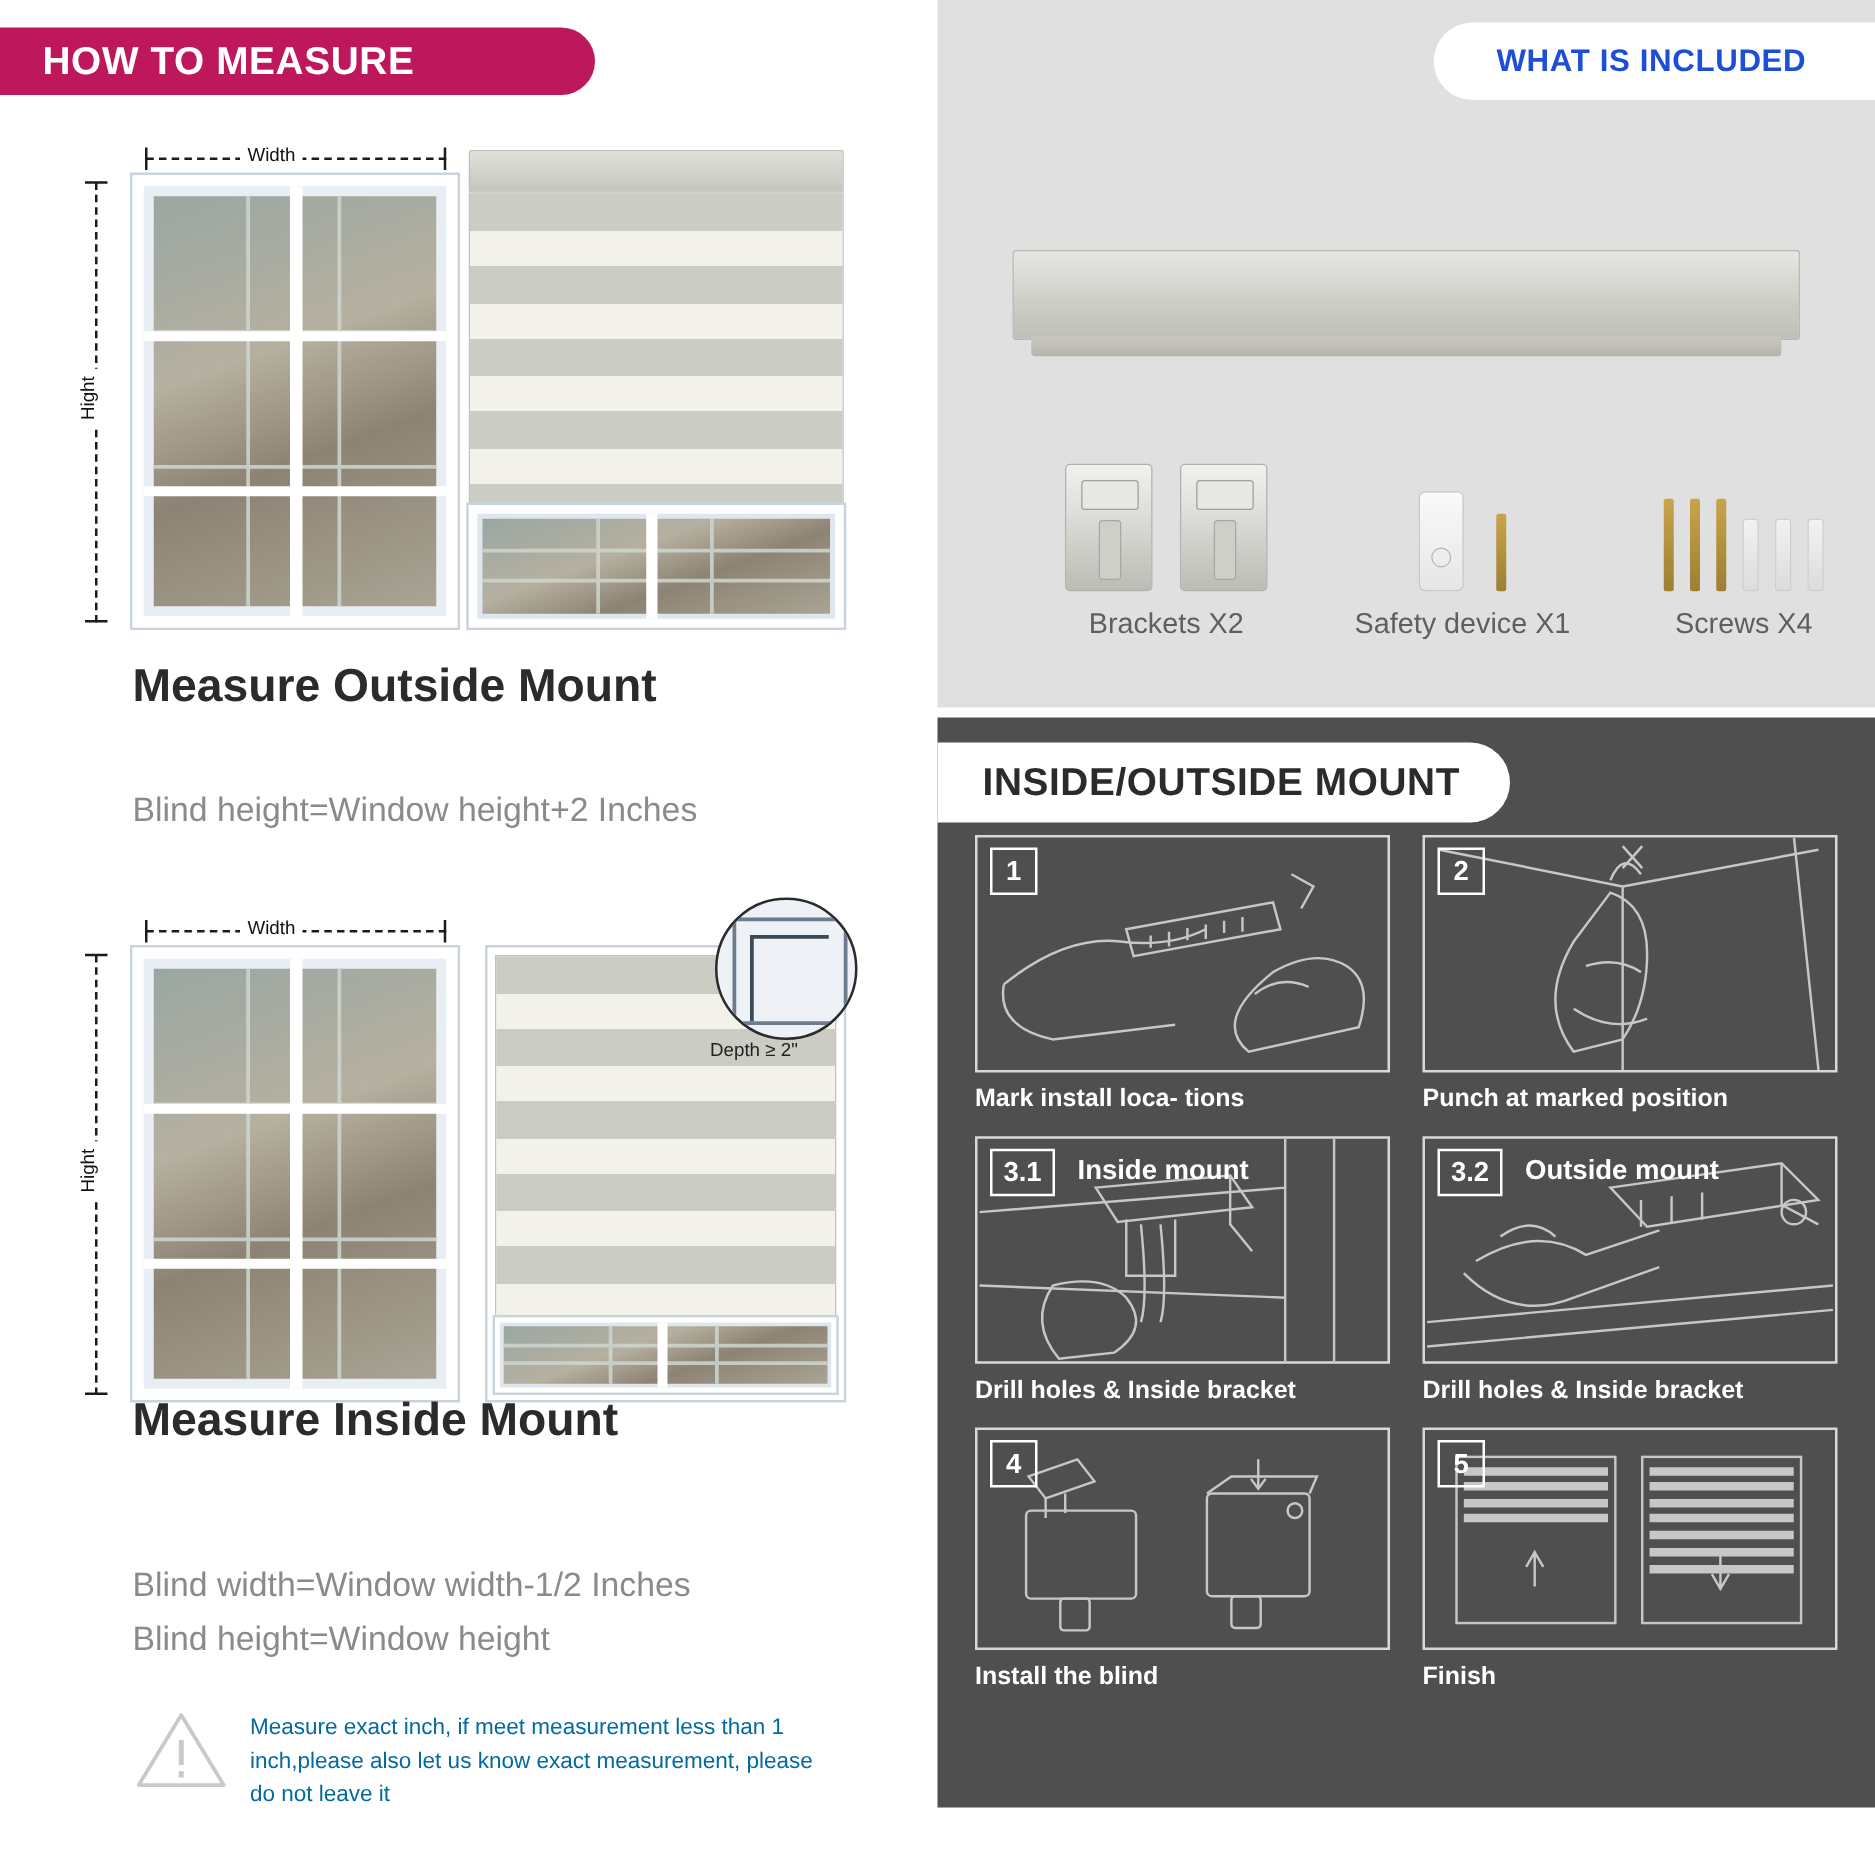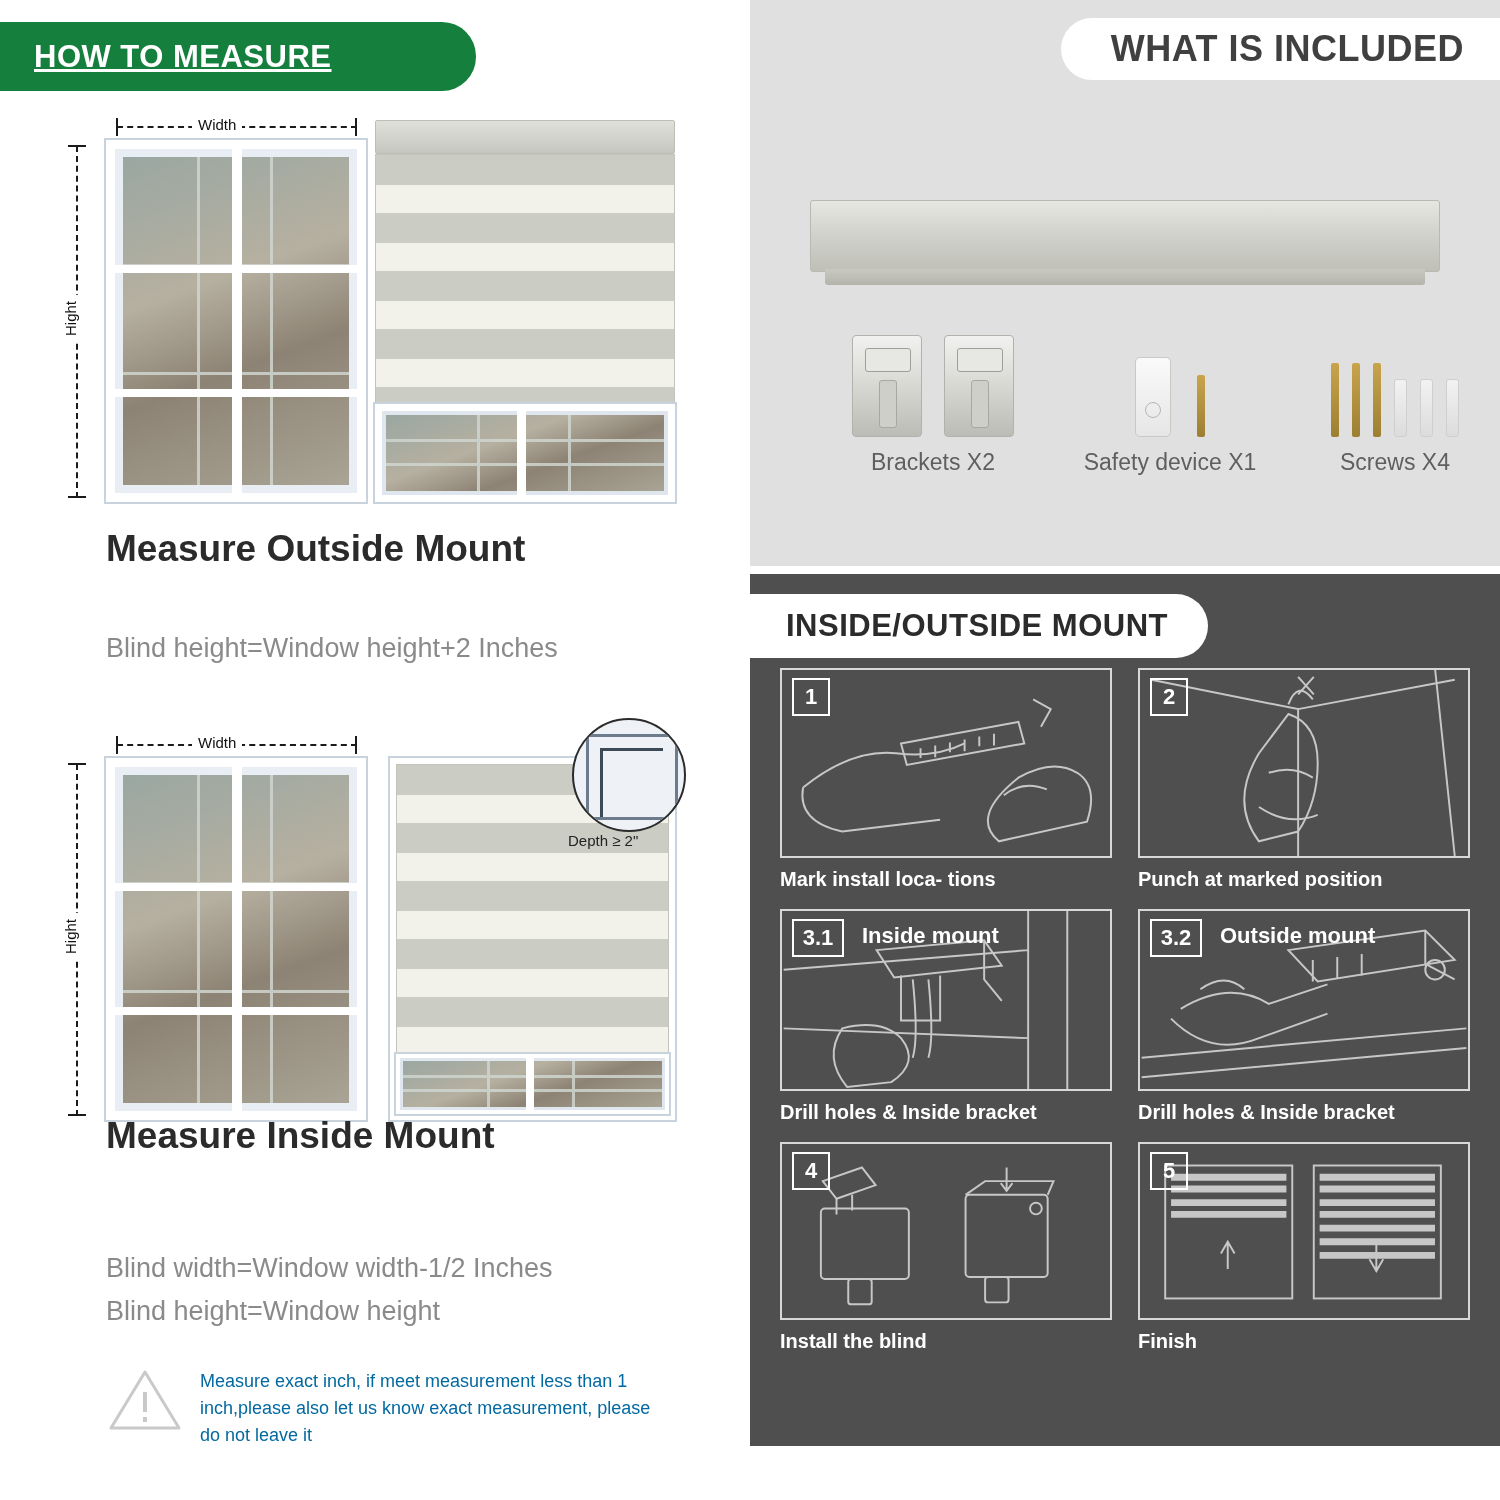--- a/index.html
+++ b/index.html
@@ -9,24 +9,24 @@
     font-family:"Liberation Sans", sans-serif;
     overflow:hidden;
   }
   .page{position:relative;width:1500px;height:1500px;}
 
   
   .left{position:absolute;left:0;top:0;width:742px;height:1500px;background:#fff;}
 
   .badge{
     display:flex;align-items:center;
-    height:69px;border-radius:0 34px 34px 0;
-    background:#15803d;color:#fff;
+    height:54px;border-radius:0 34px 34px 0;
+    background:#be185d;color:#fff;
     font-size:31px;font-weight:bold;letter-spacing:.5px;
-    padding-left:34px;padding-right:46px;text-decoration:underline;
+    padding-left:34px;padding-right:46px;
   }
   .how-badge{position:absolute;left:0;top:22px;width:476px;box-sizing:border-box;}
 
   .diagram{position:absolute;}
 
   
   .window{
     position:relative;background:#e9eef4;
     border:9px solid #ffffff;
     box-shadow:0 0 0 2px #c9d3dd;
@@ -87,44 +87,44 @@
   
   .right{position:absolute;left:742px;top:0;width:758px;height:1500px;}
 
   .panel-included{
     position:absolute;left:8px;top:0;width:750px;height:566px;background:#e0e0e0;
   }
   .panel-mount{
     position:absolute;left:8px;top:574px;width:750px;height:872px;background:#4f4f4f;
   }
   .badge-light{
-    background:#ffffff;color:#404040;border-radius:34px 0 0 34px;
+    background:#ffffff;color:#1d4ed8;border-radius:34px 0 0 34px;
     position:absolute;right:0;top:18px;height:62px;
-    font-size:36px;font-weight:bold;display:flex;align-items:center;
-    padding:0 36px 0 50px;letter-spacing:.5px;
+    font-size:25px;font-weight:bold;display:flex;align-items:center;
+    padding:0 55px 0 50px;letter-spacing:.5px;
   }
   .badge-dark{
     background:#ffffff;color:#2b2b2b;border-radius:0 34px 34px 0;
     position:absolute;left:0;top:20px;height:64px;
     font-size:31px;font-weight:bold;display:flex;align-items:center;
     padding:0 40px 0 36px;letter-spacing:.5px;
   }
 
   .incl-title{position:absolute;top:132px;width:100%;text-align:center;font-size:29px;color:#6d6d6d;}
   .rail-big{
     position:absolute;left:60px;top:200px;width:630px;height:72px;
     background:linear-gradient(#e6e6e2,#cfcfc9 55%,#bfbfb8);
     border:1px solid #b9b9b2;border-radius:3px;box-sizing:border-box;
   }
   .rail-big:after{
     content:"";position:absolute;left:14px;right:14px;bottom:-14px;height:16px;
     background:linear-gradient(#c9c9c2,#b4b4ad);border-radius:0 0 3px 3px;
   }
 
-  .parts{position:absolute;top:332px;left:0;width:100%;height:180px;}
+  .parts{position:absolute;top:368px;left:0;width:100%;height:180px;}
   .part{position:absolute;text-align:center;}
   .part .label{font-size:23px;color:#5f5f5f;margin-top:12px;}
 
   .bracket{
     width:68px;height:100px;display:inline-block;
     background:linear-gradient(#f1f1ef,#d2d2cd 60%,#bcbcb6);
     border:1px solid #b2b2ac;border-radius:4px;position:relative;
   }
   .bracket:before{
     content:"";position:absolute;left:12px;top:12px;width:44px;height:22px;

